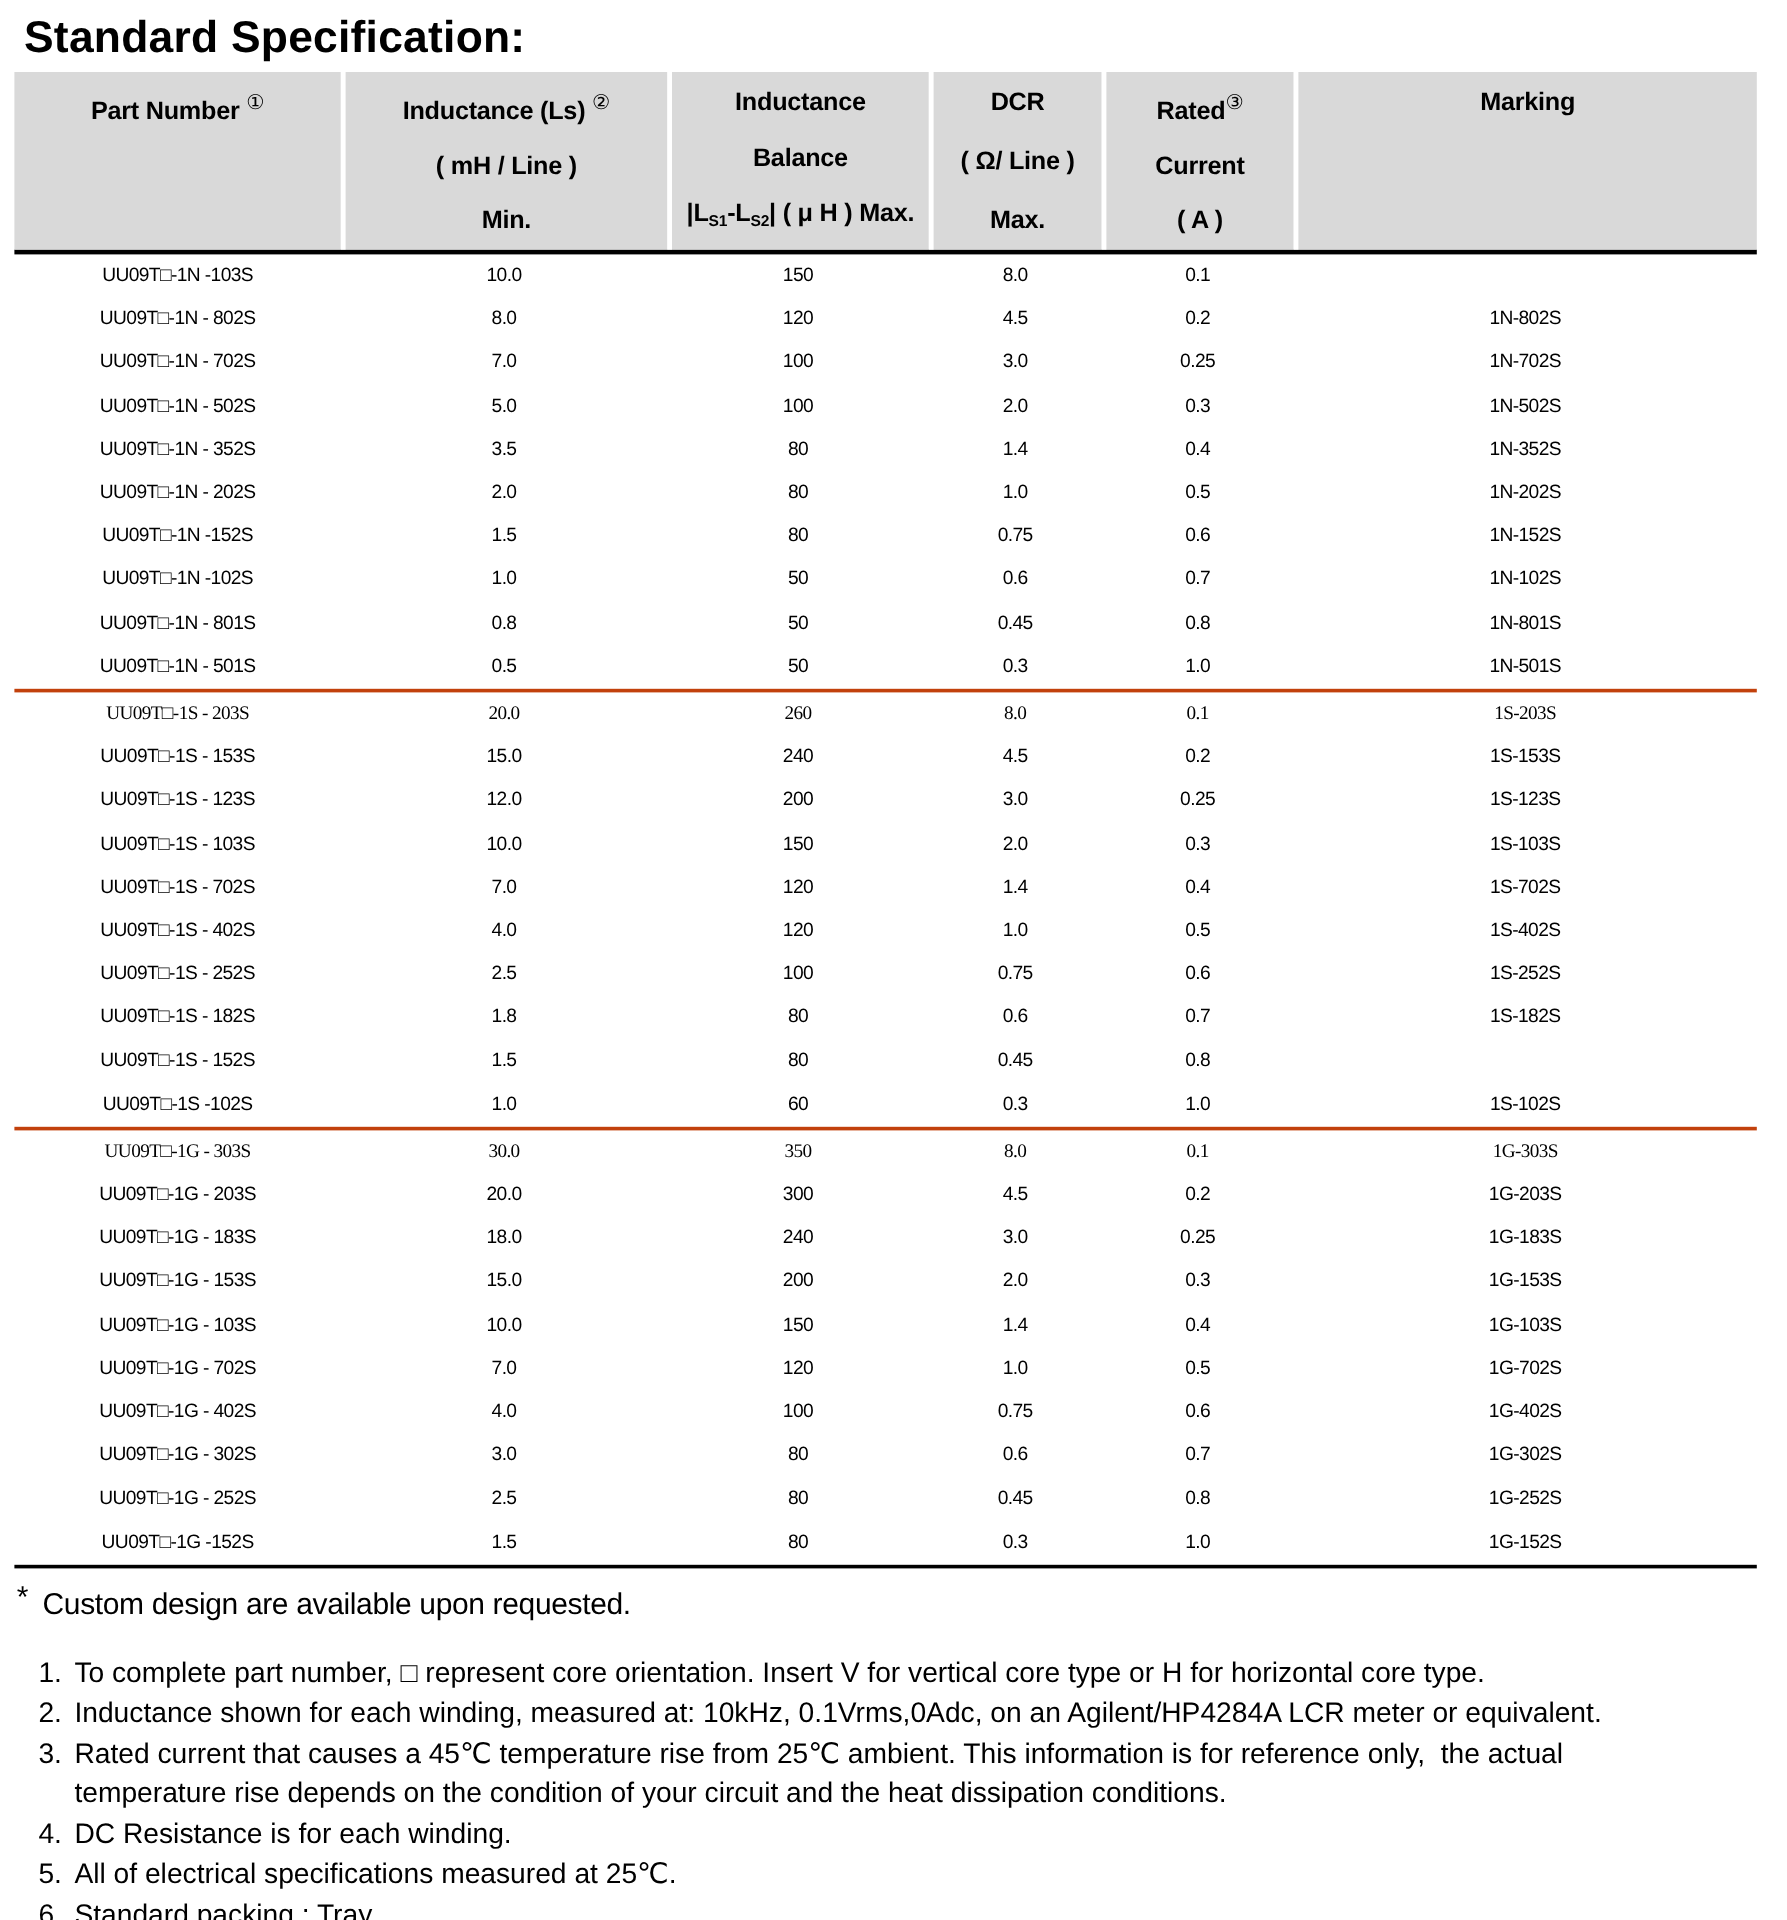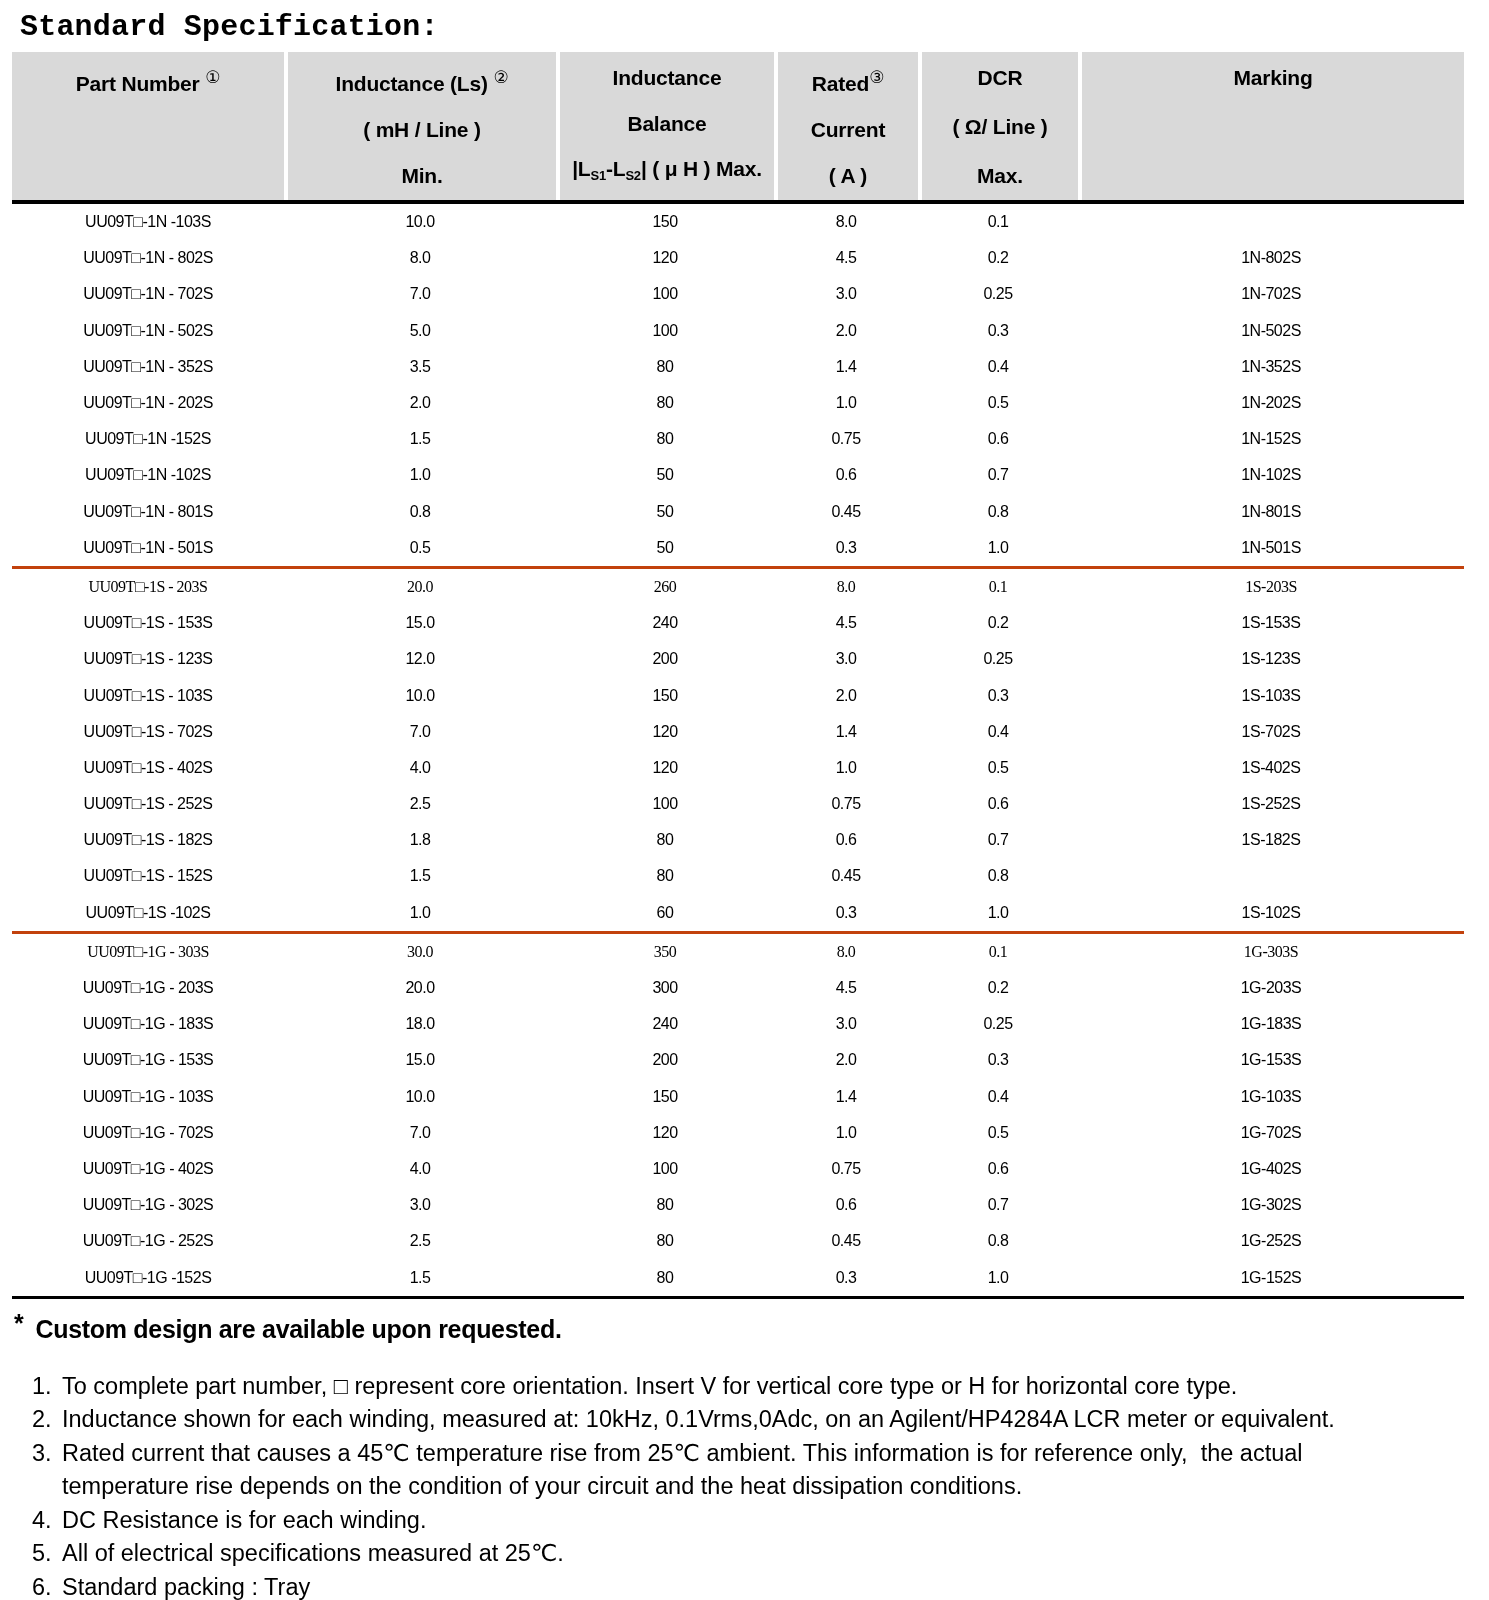--- a/index.html
+++ b/index.html
@@ -5,23 +5,22 @@
   html,body { margin:0; padding:0; background:#ffffff; }
   body {
     width:1489px; height:1600px;
     font-family:"Liberation Sans","DejaVu Sans",sans-serif;
     color:#000;
     overflow:hidden;
   }
   .page { padding:6px 14px 0 12px; }
 
   .title {
-    font-size:30px; font-weight:bold; letter-spacing:0.2px;
+    font-size:37px; font-weight:bold; letter-spacing:0.2px;
     margin:4px 0 8px 8px;
-    font-family:Liberation Mono, monospace;
   }
 
   .spec-table { width:1452px; }
 
   .grid-cols {
     display:grid;
     grid-template-columns:272px 272px 218px 144px 160px 386px;
   }
 
   
@@ -49,21 +48,21 @@
     height:36.2px;
     align-items:center;
     font-size:16px; letter-spacing:-0.5px;
   }
   .row.group-start { border-top:3px solid #c2410c;font-family:Liberation Serif, serif; }
   .cell { text-align:center; white-space:nowrap; }
 
   
   .footnote {
     margin:10px 0 0 2px;
-    font-size:25px; font-weight:bold; letter-spacing:-0.3px;
+    font-size:25px; font-weight:normal; letter-spacing:-0.3px;
   }
   .footnote .star { display:inline-block; font-size:25px; vertical-align:6px; margin-right:12px; }
 
   
   .notes { margin:26px 0 0 6px; font-size:23.5px; line-height:33.5px; }
   .note { display:flex; }
   .note-num { flex:none; width:30px; margin-left:14px; }
   .note-text { flex:1; white-space:pre-wrap; padding-right:40px; }
 </style>
 </head>
@@ -89,30 +88,30 @@
         </div>
         <div class="h-line">( mH / Line )</div>
         <div class="h-line">Min.</div>
       </div>
       <div class="h-cell">
         <div class="h-line">Inductance</div>
         <div class="h-line">Balance</div>
         <div class="h-line"><span>|L</span><sub class="sg">S1</sub><span>-L</span><sub class="sg">S2</sub><span>| ( μ H ) Max.</span></div>
       </div>
       <div class="h-cell">
+        <div class="h-line">DCR</div>
+        <div class="h-line">( Ω/ Line )</div>
+        <div class="h-line">Max.</div>
+      </div>
+      <div class="h-cell">
         <div class="h-line">
           <span>Rated</span><sup class="ref">③</sup>
         </div>
         <div class="h-line">Current</div>
         <div class="h-line">( A )</div>
-      </div>
-      <div class="h-cell">
-        <div class="h-line">DCR</div>
-        <div class="h-line">( Ω/ Line )</div>
-        <div class="h-line">Max.</div>
       </div>
       <div class="h-cell center-one">
         <div class="h-line">Marking</div>
       </div>
     </div>
 
     <div class="heavy-rule"></div>
 
     <div>
         <div class="row grid-cols">

